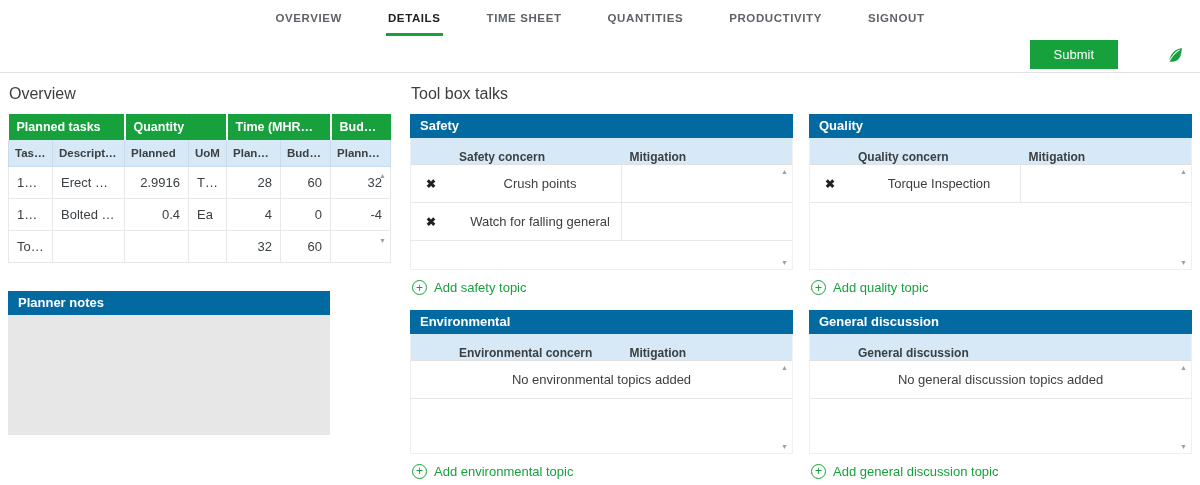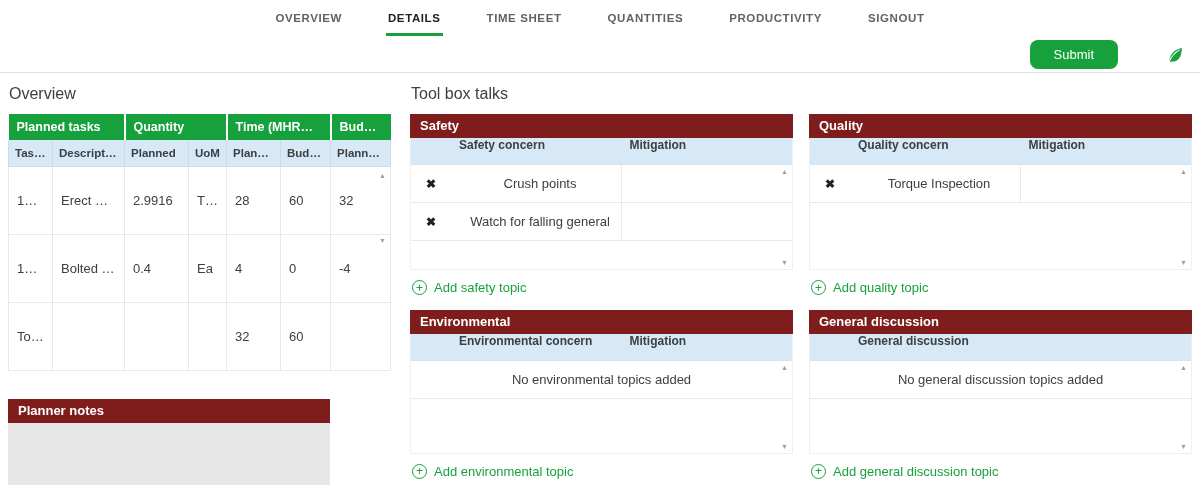--- a/index.html
+++ b/index.html
@@ -7,56 +7,56 @@
     font-family:"Liberation Sans", sans-serif; color:#3c4043; }
 
   
   .tabbar { height:36px; display:flex; justify-content:center; align-items:stretch; gap:42px; background:#fff; }
   .tab { display:flex; align-items:center; font-size:11.5px; font-weight:bold; letter-spacing:.6px;
     color:#5f6368; cursor:pointer; border-bottom:3px solid transparent; padding:0 2px; margin-top:3px; }
   .tab.active { color:#202124; border-bottom-color:#17a13c; }
 
   .actionbar { height:37px; display:flex; justify-content:flex-end; align-items:center; gap:18px;
     padding-right:14px; border-bottom:1px solid #e2e2e2; background:#fff; }
-  .submit-btn { background:#17a13c; color:#fff; border:none; border-radius:8px; font-size:13px;
+  .submit-btn { background:#17a13c; color:#fff; border:none; border-radius:0; font-size:13px;
     font-family:inherit; padding:7px 24px; cursor:pointer; margin-right:28px; }
   .leaf { width:22px; height:22px; cursor:pointer; }
 
   
   .main { display:flex; gap:20px; padding:8px 8px 0 8px; }
   .left-col { width:382px; flex:none; }
   .right-col { flex:1; }
   .section-title { font-size:16px; color:#3c4043; margin:4px 0 11px 1px; font-weight:normal; }
 
   
   .ptable-wrap { position:relative; width:382px; }
   table.ptable { border-collapse:collapse; width:382px; table-layout:fixed; }
   table.ptable th, table.ptable td { overflow:hidden; white-space:nowrap; text-overflow:ellipsis; }
   tr.grp th { background:#17a13c; color:#fff; font-size:12.5px; font-weight:bold; text-align:left;
     padding:6px 8px; border-right:2px solid #fff; }
   tr.grp th:last-child { border-right:none; }
   tr.cols th { background:#d7e9f6; font-size:11.5px; font-weight:bold; color:#3c4043; text-align:left;
     padding:7px 6px; border:1px solid #c9dcea; border-top:none; }
-  table.ptable td { font-size:13px; padding:26px 8px; border:1px solid #e8e8e8; background:#fff; }
-  td.num, th.num { }
+  table.ptable td { font-size:13px; padding:8px 8px; border:1px solid #e8e8e8; background:#fff; }
+  td.num, th.num { text-align:right; }
 
   .vscroll { position:absolute; right:2px; width:11px; display:flex; flex-direction:column;
     justify-content:space-between; align-items:center; color:#9aa0a6; font-size:7px; cursor:pointer; }
   .ptable-vscroll { top:58px; height:72px; }
 
   
   .planner { margin-top:28px; width:322px; }
-  .green-bar { background:#7f1d1d; color:#fff; font-size:13px; font-weight:bold; height:24px;
+  .green-bar { background:#0369a1; color:#fff; font-size:13px; font-weight:bold; height:24px;
     line-height:24px; padding:0 10px; }
   .planner-body { height:120px; background:#e7e7e7; }
 
   
   .panel-grid { display:grid; grid-template-columns:1fr 1fr; column-gap:16px; row-gap:14px; }
   .panel-table { border:1px solid #efefef; border-top:none; position:relative; }
-  .hdr-row { display:flex; align-items:flex-start; background:#d7e9f6; height:27px; font-size:12px;
+  .hdr-row { display:flex; align-items:flex-end; background:#d7e9f6; height:27px; font-size:12px;
     font-weight:bold; color:#3c4043; border-bottom:1px solid #e0e0e0; }
   .spacer40 { width:40px; flex:none; }
   .colcell { flex:1; padding-left:8px; overflow:hidden; white-space:nowrap; }
   .rows-area { position:relative; }
   .rows-area.tall { height:104px; }
   .rows-area.short { height:92px; }
   .trow { display:flex; align-items:center; height:38px; border-bottom:1px solid #e8e8e8; font-size:13px; }
   .del { width:40px; flex:none; text-align:center; font-size:12px; font-weight:bold; color:#202124; cursor:pointer; }
   .cellv { flex:1; padding-left:8px; overflow:hidden; white-space:nowrap; text-overflow:ellipsis;text-align:center; }
   .cellv.bordered { border-left:1px solid #e8e8e8; align-self:stretch; display:flex; align-items:center; }

